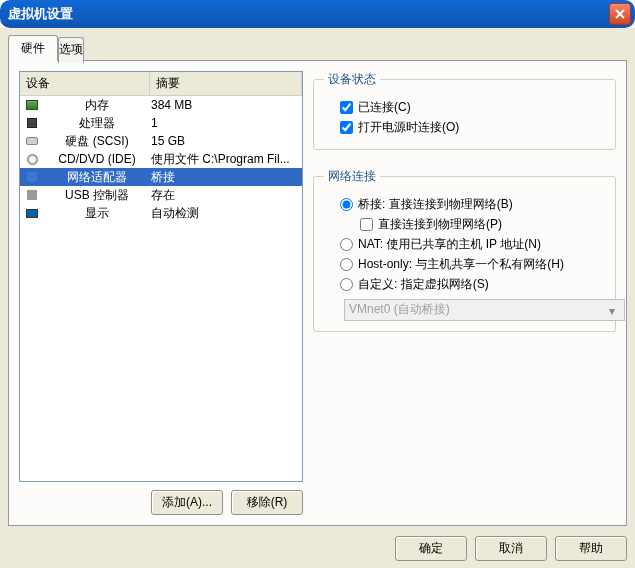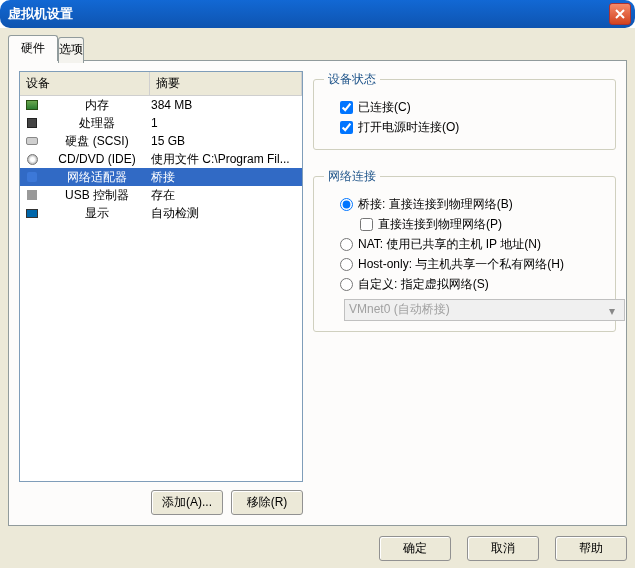--- a/index.html
+++ b/index.html
@@ -34,21 +34,21 @@
 
 .rightcol { flex: 1; display: flex; flex-direction: column; gap: 18px; }
 fieldset { border: 1px solid #d0d0bf; border-radius: 3px; padding: 8px 10px 10px 10px; }
 legend { color: #20558a; padding: 0 4px; }
 .chk, .rad { display: flex; align-items: center; gap: 5px; margin: 3px 0; padding-left: 16px; }
 .chk input, .rad input { margin: 0; }
 .indent { margin-left: 20px; }
 .combo { width: 100%; height: 22px; border: 1px solid #c0c0c0; background: #f0f0f0; color: #a0a0a0; padding: 2px 4px; margin-top: 6px; display: flex; align-items: flex-end; justify-content: space-between; }
 .combo .arrow { width: 16px; text-align: center; color: #888; }
 
-.footer { display: flex; justify-content: flex-end; gap: 16px; padding-top: 10px; }
+.footer { display: flex; justify-content: flex-end; gap: 8px; padding-top: 10px; }
 
 
 .ic-mem { width:12px; height:10px; background: linear-gradient(#6aa84f,#2e7d32); border:1px solid #274e13; }
 .ic-cpu { width:10px; height:10px; background:#444; border:1px solid #222; }
 .ic-hdd { width:12px; height:8px; border-radius:2px; background:#cfcfcf; border:1px solid #888; }
 .ic-cd { width:11px; height:11px; border-radius:50%; background:radial-gradient(#fff 30%, #bbb 70%); border:1px solid #777; }
 .ic-net { width:10px; height:10px; background:#3c78d8; border-radius:2px; }
 .ic-usb { width:10px; height:10px; background:#999; }
 .ic-disp { width:12px; height:9px; border:1px solid #333; background:#06a; }
 </style>

